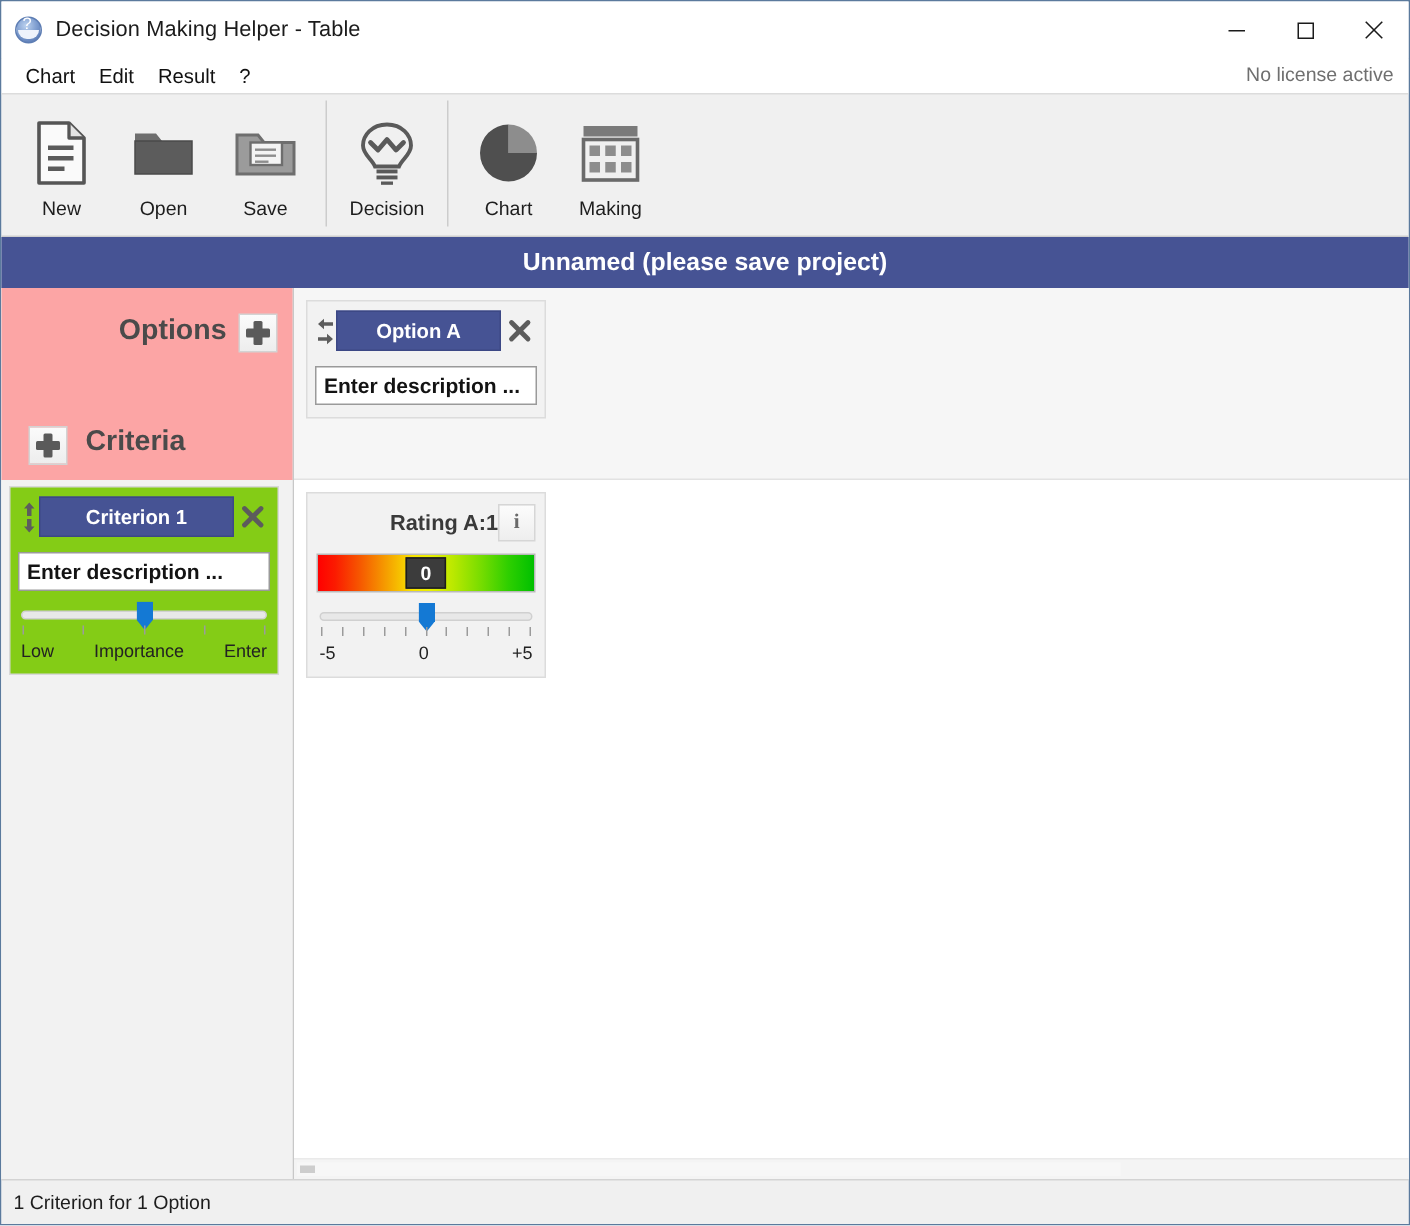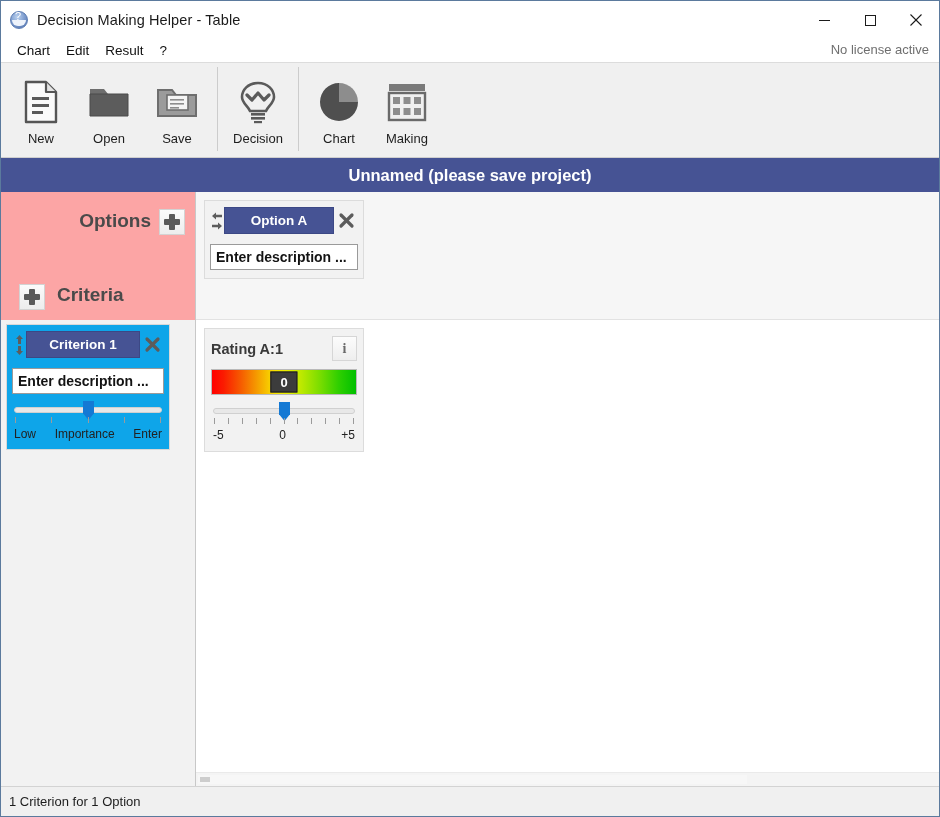--- a/index.html
+++ b/index.html
@@ -175,23 +175,23 @@
   .criteria-label { font-size: 19px; color: #4a4a4a; font-weight: bold; }
 
   
   .criteria-list {
     flex: 1 1 auto;
     overflow: hidden;
     padding: 0;
     background: #f2f2f2;
   }
   .criterion-card {
-    width: 164px;
+    width: 180px;
     margin: 4px 0 0 5px;
-    background: #0ea5e9;
+    background: #84cc16;
     border: 1px solid #d8d8d8;
     padding: 6px 5px 8px 5px;
   }
   .card-head {
     display: flex; align-items: center; gap: 0;
   }
   .reorder-vert {
     display: flex; flex-direction: column; align-items: center;
     width: 14px; color: #555; line-height: 1;
   }
@@ -276,21 +276,21 @@
     position: relative;
   }
   .rating-card {
     width: 160px;
     background: #f2f2f2;
     border: 1px solid #dcdcdc;
     padding: 7px 6px 9px 6px;
   }
   .rating-head { display: flex; align-items: center; }
   .rating-title {
-    flex: 1 1 auto; text-align: left;
+    flex: 1 1 auto; text-align: right;
     font-size: 14.5px; color: #3a3a3a; font-weight: bold;
   }
   .info-btn {
     width: 25px; height: 25px;
     background: linear-gradient(#fcfcfc, #eeeeee);
     border: 1px solid #d6d6d6;
     display: flex; align-items: center; justify-content: center;
     font-size: 14px; font-weight: bold; color: #6a6a6a;
     font-family: "Liberation Serif", serif;
   }

